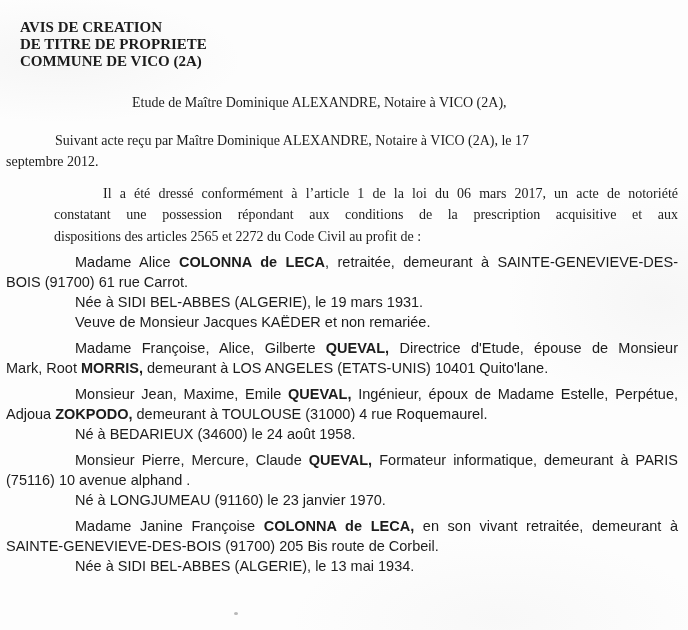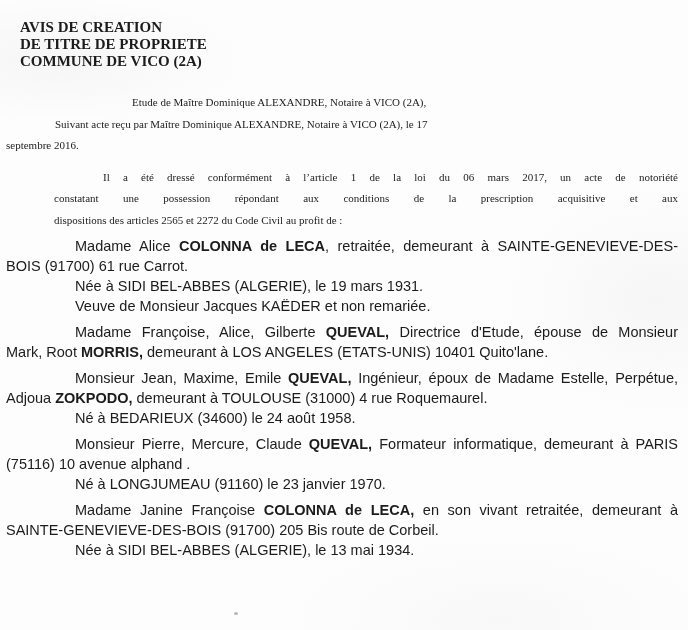--- a/index.html
+++ b/index.html
@@ -21,32 +21,32 @@
     width: 672px;
   }
   .blk { }
   .line { text-align: left; }
   .line.just { text-align: justify; text-align-last: justify; }
   .b { font-weight: bold; }
 
   
   .blk-title, .blk-etude, .blk-acte, .blk-loi {
     font-family: "Liberation Serif", serif;
-    font-size: 11px;
+    font-size: 14px;
     line-height: 21.5px;
   }
   .blk-title {
     font-size: 15px;
     font-weight: bold;
     line-height: 17px;
     text-align: center;
     padding-left: 14px;
   }
   .blk-etude { margin-top: 22px; }
-  .blk-acte  { }
+  .blk-acte  { margin-top: 16px; }
   .blk-loi   { margin-top: 10px; margin-left: 48px; }
 
   
   .blk-benef {
     font-family: "Liberation Sans", sans-serif;
     font-size: 14.5px;
     line-height: 20px;
     margin-top: 6px;
   }
   .blk-benef.first { margin-top: 5px; }
@@ -74,21 +74,21 @@
 <div class="blk blk-title">
       <div class="line"><span>AVIS DE CREATION</span></div>
       <div class="line"><span>DE TITRE DE PROPRIETE</span></div>
       <div class="line"><span>COMMUNE DE VICO (2A)</span></div>
     </div>
     <div class="blk blk-etude">
       <div class="line ind-etude"><span>Etude de Maître Dominique ALEXANDRE, Notaire à VICO (2A),</span></div>
     </div>
     <div class="blk blk-acte">
       <div class="line ind-serif"><span>Suivant acte reçu par Maître Dominique ALEXANDRE, Notaire à VICO (2A), le 17</span></div>
-      <div class="line"><span>septembre 2016.</span></div>
+      <div class="line"><span>septembre 2012.</span></div>
     </div>
     <div class="blk blk-loi">
       <div class="line ind-serif just"><span>Il a été dressé conformément à l’article 1 de la loi du 06 mars 2017, un acte de notoriété</span></div>
       <div class="line just"><span>constatant une possession répondant aux conditions de la prescription acquisitive et aux</span></div>
       <div class="line"><span>dispositions des articles 2565 et 2272 du Code Civil au profit de :</span></div>
     </div>
     <div class="blk blk-benef first">
       <div class="line ind-sans just"><span>Madame Alice </span><span class="b">COLONNA de LECA</span><span>, retraitée, demeurant à SAINTE-GENEVIEVE-DES-</span></div>
       <div class="line"><span>BOIS (91700) 61 rue Carrot.</span></div>
       <div class="line ind-sans"><span>Née à SIDI BEL-ABBES (ALGERIE), le 19 mars 1931.</span></div>

